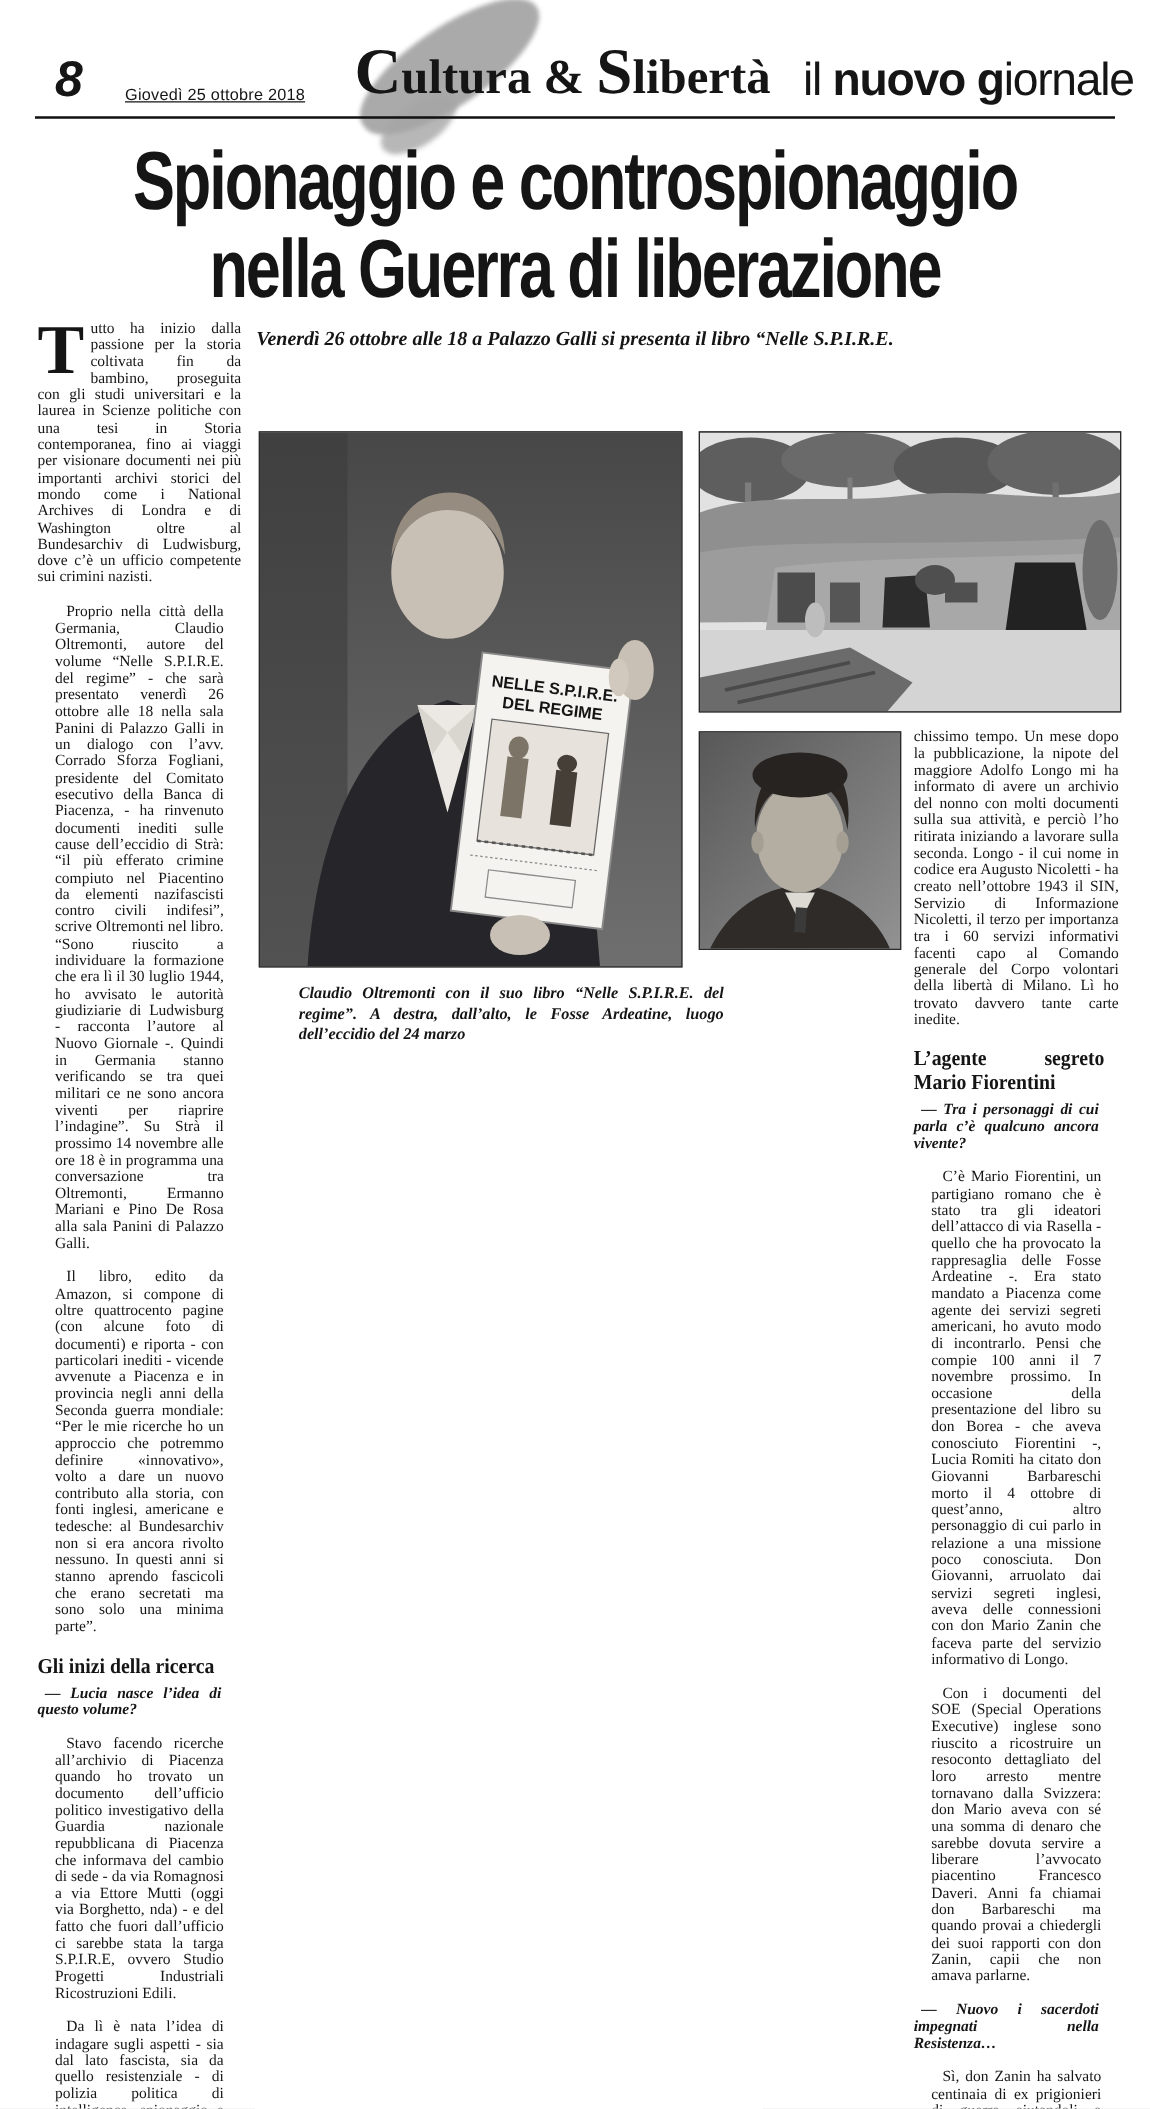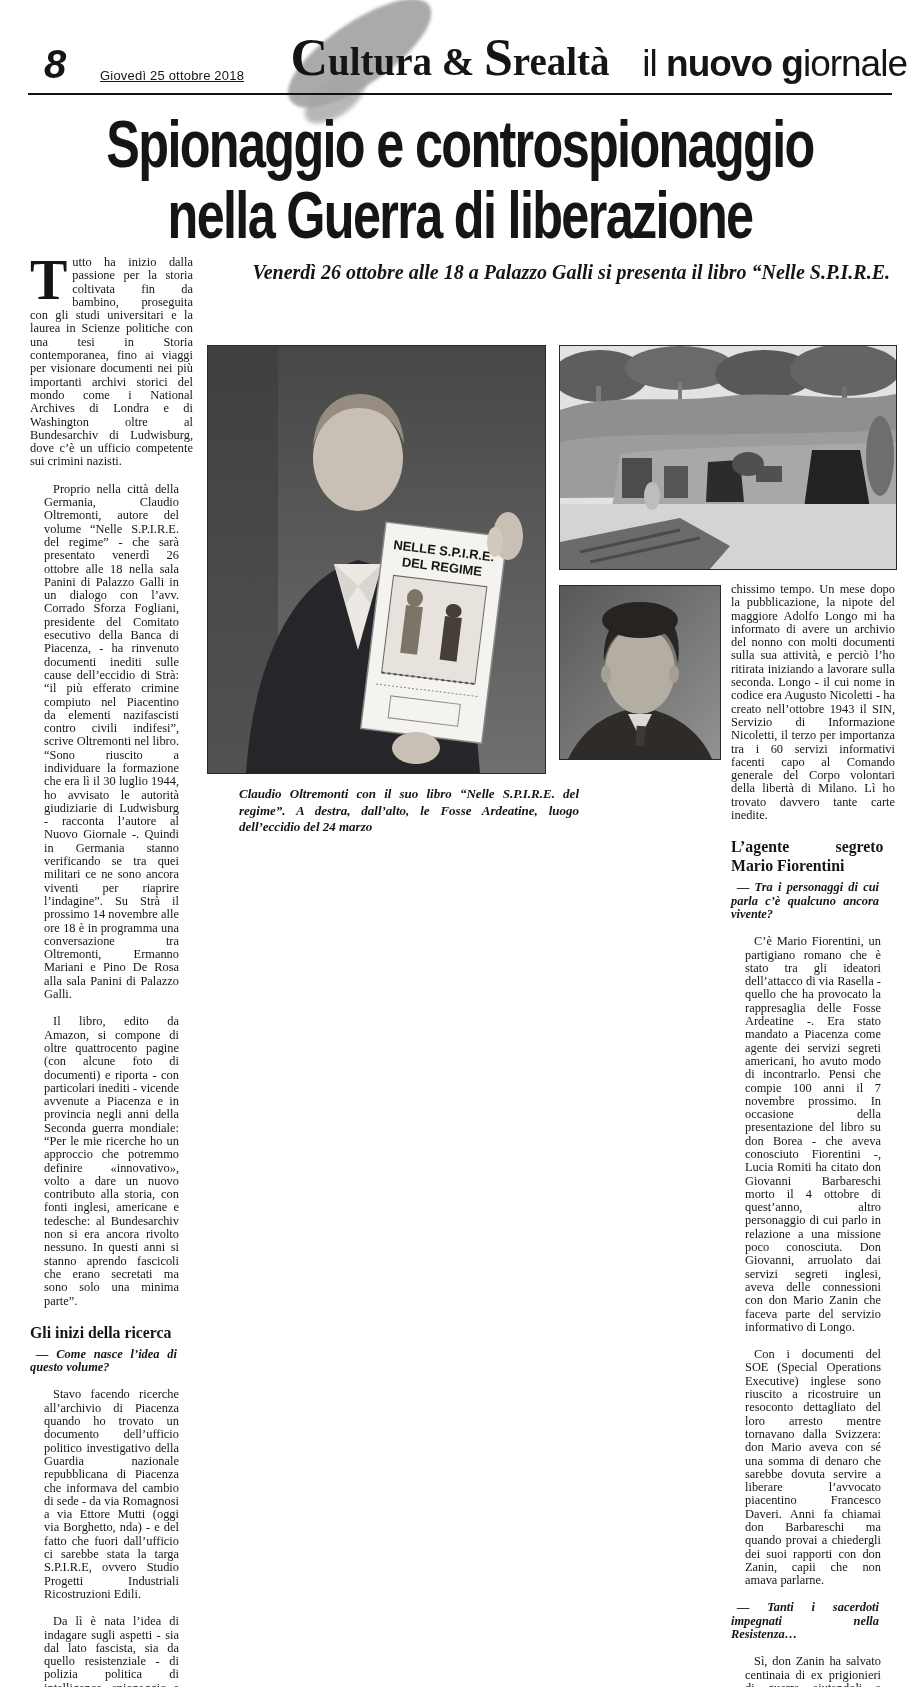--- a/index.html
+++ b/index.html
@@ -21,22 +21,22 @@
   .masthead{position:absolute;right:13px;top:44px;font-family:Liberation Sans, sans-serif;
             font-size:37px;line-height:40px;letter-spacing:-1px;white-space:nowrap;margin-left:24px;}
   .masthead .w-light{font-weight:400;}
   .masthead .w-bold{font-weight:700;}
   .header-rule{position:absolute;left:28px;top:93px;width:864px;height:0;border-top:2.5px solid #111;}
 
   
   .headline{position:absolute;left:30px;top:110px;width:860px;text-align:center;
             font-family:"Liberation Sans",sans-serif;font-weight:700;font-size:60px;line-height:64px;
             letter-spacing:-2px;transform:scale(.84,1.1);transform-origin:50% 0;}
-  .standfirst{position:absolute;left:30px;top:256px;width:860px;text-align:right;
-              font-weight:700;font-style:italic;font-size:20px;line-height:32px;font-family:Liberation Serif, serif;}
+  .standfirst{position:absolute;left:30px;top:256px;width:860px;text-align:center;
+              font-weight:700;font-style:italic;font-size:16px;line-height:32px;font-family:Liberation Serif, serif;}
   .standfirst div{white-space:nowrap;}
 
   
   .col{position:absolute;text-align:justify;font-size:12.4px;line-height:13.3px;}
   .col-left{left:30px;top:256px;width:163px;}
   .col-right{left:731px;top:583px;width:164px;}
   .body-p{margin:14px;text-indent:9px;}
   .lead{margin:0;text-indent:0;}
   .q{margin:5px 16px 2px 0;font-weight:700;font-style:italic;text-indent:6px;}
   .col-h2{font-size:17px;line-height:19px;font-weight:700;margin:15px 0 6px 0;
@@ -55,38 +55,38 @@
 </style>
 </head>
 <body>
 
 <div class="page">
 
   <div class="smudge"></div>
   <div class="smudge-tail"></div>
   <div class="pagenum">8</div>
   <div class="dateline">Giovedì 25 ottobre 2018</div>
-  <div class="section-title"><span class="bigcap">C</span><span>ultura &amp; </span><span class="bigcap">S</span><span>realtà</span></div>
+  <div class="section-title"><span class="bigcap">C</span><span>ultura &amp; </span><span class="bigcap">S</span><span>libertà</span></div>
   <div class="masthead"><span class="w-light">il </span><span class="w-bold">nuovo </span><span class="w-bold">g</span><span class="w-light">iornale</span></div>
   <div class="header-rule"></div>
 
   <div class="headline">
     <div>Spionaggio e controspionaggio</div>
     <div>nella Guerra di liberazione</div>
   </div>
   <div class="standfirst">
     <div>Venerdì 26 ottobre alle 18 a Palazzo Galli si presenta il libro “Nelle S.P.I.R.E.</div>
   </div>
 
   <div class="col col-left">
       <p class="lead"><span class="dropcap">T</span>utto ha inizio dalla passione per la storia coltivata fin da bambino, proseguita con gli studi universitari e la laurea in Scienze politiche con una tesi in Storia contemporanea, fino ai viaggi per visionare documenti nei più importanti archivi storici del mondo come i National Archives di Londra e di Washington oltre al Bundesarchiv di Ludwisburg, dove c’è un ufficio competente sui crimini nazisti.</p>
       <p class="body-p">Proprio nella città della Germania, Claudio Oltremonti, autore del volume “Nelle S.P.I.R.E. del regime” - che sarà presentato venerdì 26 ottobre alle 18 nella sala Panini di Palazzo Galli in un dialogo con l’avv. Corrado Sforza Fogliani, presidente del Comitato esecutivo della Banca di Piacenza, - ha rinvenuto documenti inediti sulle cause dell’eccidio di Strà: “il più efferato crimine compiuto nel Piacentino da elementi nazifascisti contro civili indifesi”, scrive Oltremonti nel libro. “Sono riuscito a individuare la formazione che era lì il 30 luglio 1944, ho avvisato le autorità giudiziarie di Ludwisburg - racconta l’autore al Nuovo Giornale -. Quindi in Germania stanno verificando se tra quei militari ce ne sono ancora viventi per riaprire l’indagine”. Su Strà il prossimo 14 novembre alle ore 18 è in programma una conversazione tra Oltremonti, Ermanno Mariani e Pino De Rosa alla sala Panini di Palazzo Galli.</p>
       <p class="body-p">Il libro, edito da Amazon, si compone di oltre quattrocento pagine (con alcune foto di documenti) e riporta - con particolari inediti - vicende avvenute a Piacenza e in provincia negli anni della Seconda guerra mondiale: “Per le mie ricerche ho un approccio che potremmo definire «innovativo», volto a dare un nuovo contributo alla storia, con fonti inglesi, americane e tedesche: al Bundesarchiv non si era ancora rivolto nessuno. In questi anni si stanno aprendo fascicoli che erano secretati ma sono solo una minima parte”.</p>
       <h2 class="col-h2">Gli inizi della ricerca</h2>
-      <p class="q">— Come nasce l’idea di questo volume?</p>
+      <p class="q">— Lucia nasce l’idea di questo volume?</p>
       <p class="body-p">Stavo facendo ricerche all’archivio di Piacenza quando ho trovato un documento dell’ufficio politico investigativo della Guardia nazionale repubblicana di Piacenza che informava del cambio di sede - da via Romagnosi a via Ettore Mutti (oggi via Borghetto, nda) - e del fatto che fuori dall’ufficio ci sarebbe stata la targa S.P.I.R.E, ovvero Studio Progetti Industriali Ricostruzioni Edili.</p>
       <p class="body-p">Da lì è nata l’idea di indagare sugli aspetti - sia dal lato fascista, sia da quello resistenziale - di polizia politica di intelligence, spionaggio e controspionaggio durante la Guerra di liberazione. All’inizio, nel 2011, pensavo a un articolo per una rivista di storia, invece è venuto fuori un libro corposo che, tra ricerche e redazione del testo, mi ha portato via otto anni perché ho scritto nei ritagli di tempo non essendo uno storico di professione.</p>
       <p class="q">— Questa è la seconda edizione, cosa cambia sarebbe alla prima?</p>
       <p class="body-p">In realtà la prima edizione - che era in formato Kindle, pubblicata sempre con Amazon - è rimasta online per po-</p>
     </div>
 
   <div class="photo ph-main">
     <svg viewBox="0 0 337 427" preserveAspectRatio="none">
       <defs>
         <linearGradient id="bgMain" x1="0" y1="0" x2="0" y2="1">
@@ -171,18 +171,18 @@
       <ellipse cx="114" cy="88" rx="5" ry="9" fill="#a59e93"></ellipse>
     </svg>
   </div>
 
   <div class="col col-right">
       <p class="lead">chissimo tempo. Un mese dopo la pubblicazione, la nipote del maggiore Adolfo Longo mi ha informato di avere un archivio del nonno con molti documenti sulla sua attività, e perciò l’ho ritirata iniziando a lavorare sulla seconda. Longo - il cui nome in codice era Augusto Nicoletti - ha creato nell’ottobre 1943 il SIN, Servizio di Informazione Nicoletti, il terzo per importanza tra i 60 servizi informativi facenti capo al Comando generale del Corpo volontari della libertà di Milano. Lì ho trovato davvero tante carte inedite.</p>
       <h2 class="col-h2">L’agente segreto Mario Fiorentini</h2>
       <p class="q">— Tra i personaggi di cui parla c’è qualcuno ancora vivente?</p>
       <p class="body-p">C’è Mario Fiorentini, un partigiano romano che è stato tra gli ideatori dell’attacco di via Rasella - quello che ha provocato la rappresaglia delle Fosse Ardeatine -. Era stato mandato a Piacenza come agente dei servizi segreti americani, ho avuto modo di incontrarlo. Pensi che compie 100 anni il 7 novembre prossimo. In occasione della presentazione del libro su don Borea - che aveva conosciuto Fiorentini -, Lucia Romiti ha citato don Giovanni Barbareschi morto il 4 ottobre di quest’anno, altro personaggio di cui parlo in relazione a una missione poco conosciuta. Don Giovanni, arruolato dai servizi segreti inglesi, aveva delle connessioni con don Mario Zanin che faceva parte del servizio informativo di Longo.</p>
       <p class="body-p">Con i documenti del SOE (Special Operations Executive) inglese sono riuscito a ricostruire un resoconto dettagliato del loro arresto mentre tornavano dalla Svizzera: don Mario aveva con sé una somma di denaro che sarebbe dovuta servire a liberare l’avvocato piacentino Francesco Daveri. Anni fa chiamai don Barbareschi ma quando provai a chiedergli dei suoi rapporti con don Zanin, capii che non amava parlarne.</p>
-      <p class="q">— Tanti i sacerdoti impegnati nella Resistenza…</p>
+      <p class="q">— Nuovo i sacerdoti impegnati nella Resistenza…</p>
       <p class="body-p">Sì, don Zanin ha salvato centinaia di ex prigionieri di guerra aiutandoli a passare la frontiera con la Svizzera. Poi c’era don Felice Camponovo, conosciuto da Daveri, che riusciva a portare messaggi da una parte all’altra del confine elvetico nascondendoli anche nei breviari; c’erano parroci che aiutavano a oltrepassare la linea Gotica. Tanti non sono noti ma hanno dato un contributo fondamentale alla Resistenza.</p>
       <p class="byline">Matteo Billi</p>
     </div>
 
 </div>
 
 </body></html>

